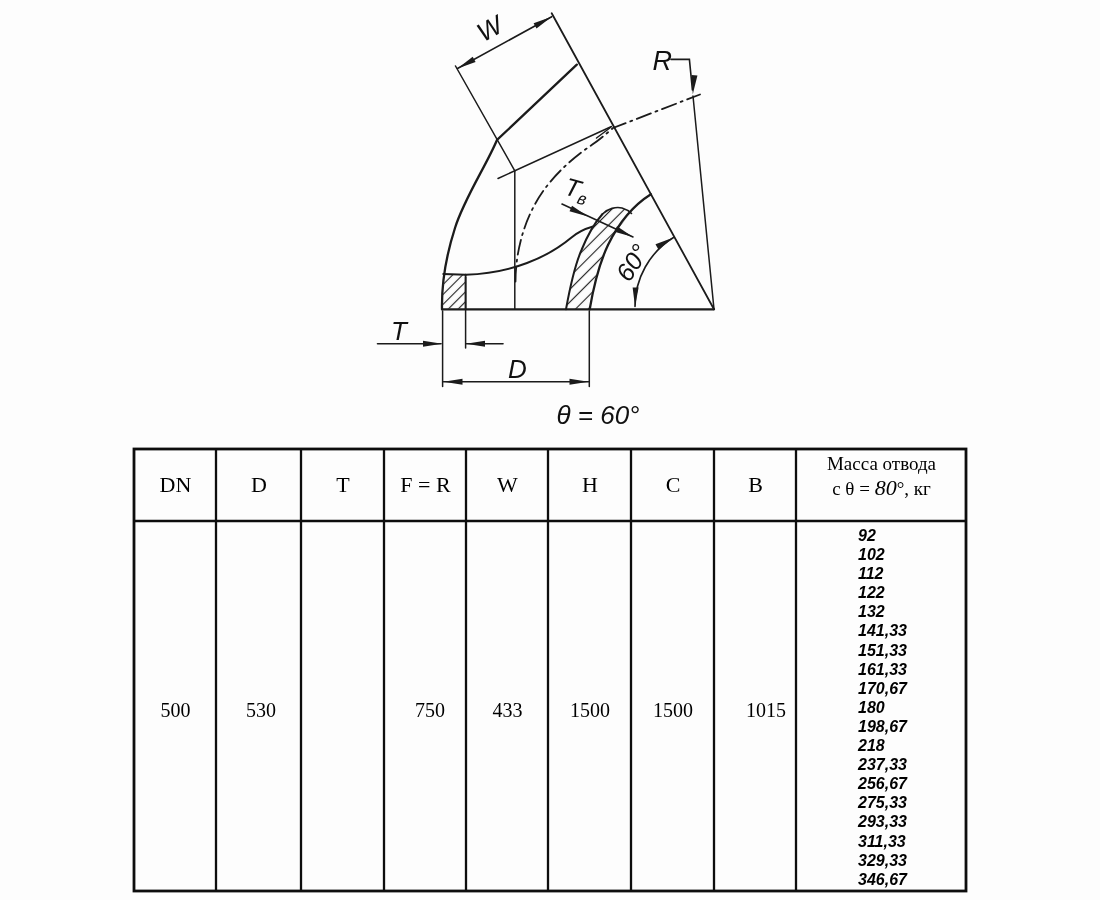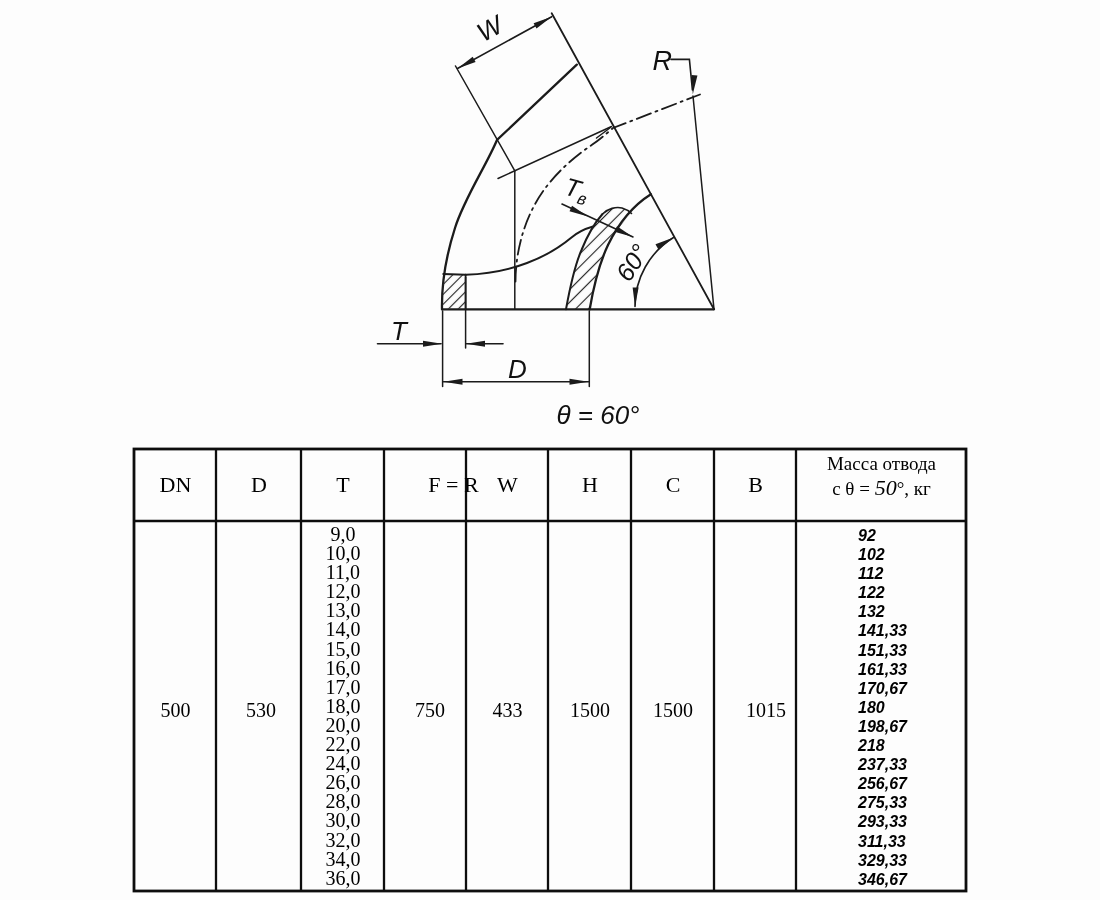--- a/index.html
+++ b/index.html
@@ -117,33 +117,32 @@
 <line x1="548" y1="449" x2="548" y2="891" stroke-width="2.3"></line>
 <line x1="631" y1="449" x2="631" y2="891" stroke-width="2.3"></line>
 <line x1="714" y1="449" x2="714" y2="891" stroke-width="2.3"></line>
 <line x1="796" y1="449" x2="796" y2="891" stroke-width="2.3"></line>
 </g>
 </svg>
 
 <div class="t ser ctr" style="left:135px;top:472px;width:81px;font-size:22px;line-height:26px;">DN</div>
 <div class="t ser ctr" style="left:217px;top:472px;width:84px;font-size:22px;line-height:26px;">D</div>
 <div class="t ser ctr" style="left:302px;top:472px;width:82px;font-size:22px;line-height:26px;">T</div>
-<div class="t ser ctr" style="left:385px;top:472px;width:81px;font-size:22px;line-height:26px;padding-left:28px;">F = R</div>
+<div class="t ser ctr" style="left:385px;top:472px;width:81px;font-size:22px;line-height:26px;">F = R</div>
 <div class="t ser ctr" style="left:467px;top:472px;width:81px;font-size:22px;line-height:26px;">W</div>
 <div class="t ser ctr" style="left:549px;top:472px;width:82px;font-size:22px;line-height:26px;">H</div>
 <div class="t ser ctr" style="left:632px;top:472px;width:82px;font-size:22px;line-height:26px;">C</div>
 <div class="t ser ctr" style="left:715px;top:472px;width:81px;font-size:22px;line-height:26px;">B</div>
 
-<div class="t ser ctr" style="left:797px;top:452px;width:169px;font-size:19px;line-height:24px;">Масса отвода<br>с θ = <i style="font-size:22px;">50</i>°, кг</div>
+<div class="t ser ctr" style="left:797px;top:452px;width:169px;font-size:19px;line-height:24px;">Масса отвода<br>с θ = <i style="font-size:22px;">80</i>°, кг</div>
 
 <div class="t ser ctr" style="left:135px;top:699px;width:81px;font-size:20px;text-align:center;">500</div>
 
 <div class="t ser ctr" style="left:217px;top:699px;width:88px;font-size:20px;">530</div>
 
-<div class="t ser ctr" style="left:302px;top:525px;width:82px;font-size:20px;line-height:19.1px;">9,0<br>10,0<br>11,0<br>12,0<br>13,0<br>14,0<br>15,0<br>16,0<br>17,0<br>18,0<br>20,0<br>22,0<br>24,0<br>26,0<br>28,0<br>30,0<br>32,0<br>34,0<br>36,0</div>
 
 <div class="t ser ctr" style="left:385px;top:699px;width:90px;font-size:20px;">750</div>
 
 <div class="t ser ctr" style="left:467px;top:699px;width:81px;font-size:20px;text-align:center;">433</div>
 
 <div class="t ser ctr" style="left:549px;top:699px;width:82px;font-size:20px;">1500</div>
 
 <div class="t ser ctr" style="left:632px;top:699px;width:82px;font-size:20px;">1500</div>
 
 <div class="t ser ctr" style="left:715px;top:699px;width:102px;font-size:20px;">1015</div>

